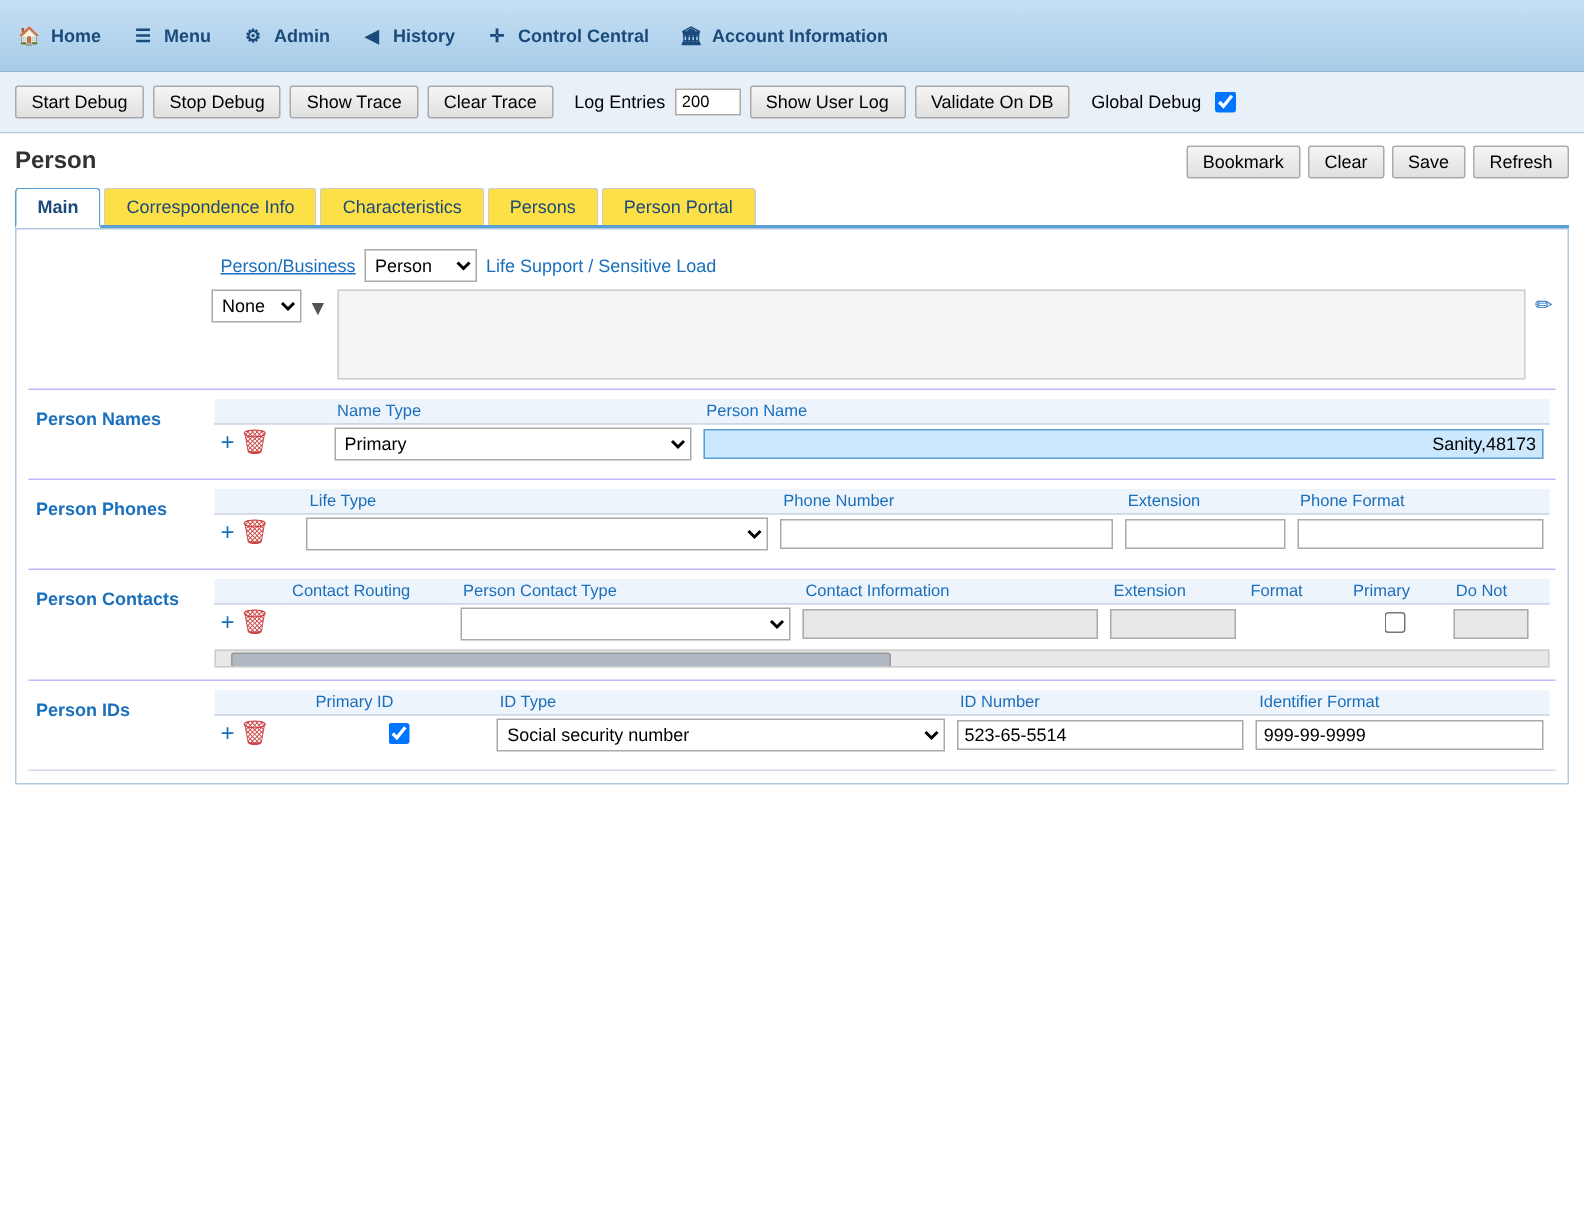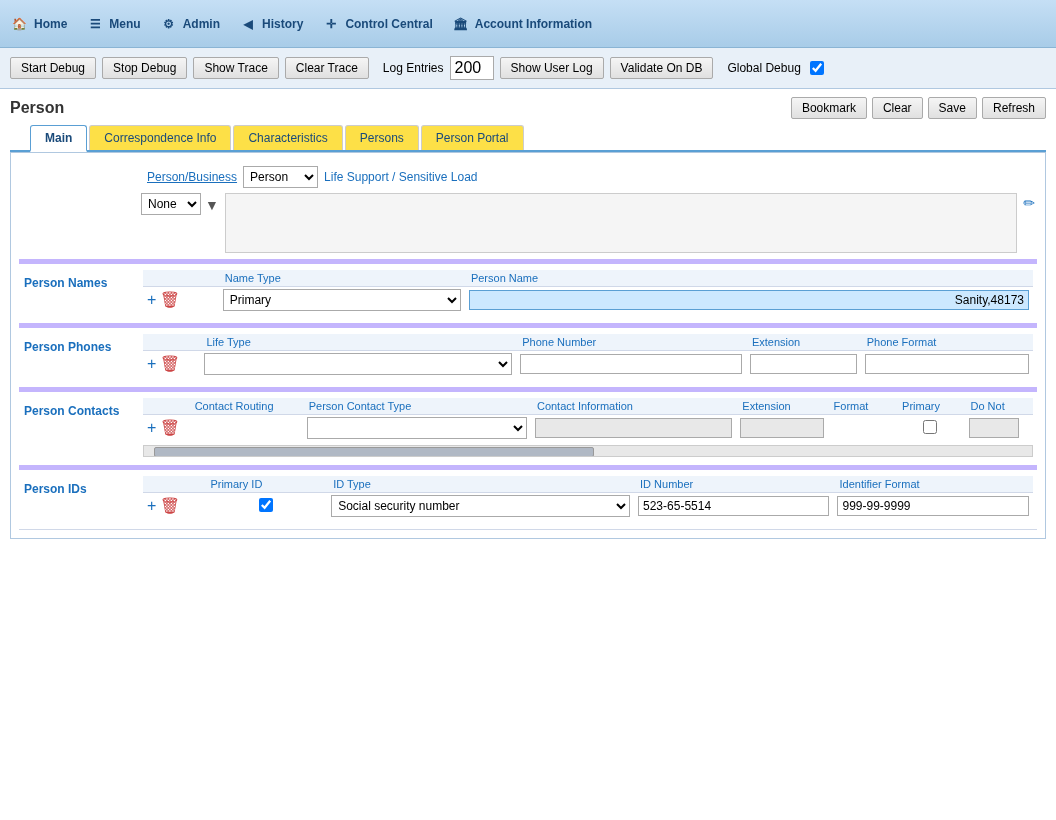--- a/index.html
+++ b/index.html
@@ -34,21 +34,21 @@
     .debug-bar button {
       background: linear-gradient(to bottom, #f5f5f5, #e0e0e0);
       border: 1px solid #aaa;
       padding: 3px 10px;
       cursor: pointer;
       font-size: 12px;
       border-radius: 2px;
     }
     .log-entries-label { margin-left: 8px; }
     .log-entries-input {
-      width: 44px; border: 1px solid #aaa; padding: 2px 4px; font-size: 16px;
+      width: 44px; border: 1px solid #aaa; padding: 2px 4px; font-size: 11px;
     }
     .global-debug-label { margin-left: 8px; }
     .global-debug-check { margin-left: 3px; }
 
     
     .main-content {
       padding: 8px 10px;
       background: #fff;
     }
     .page-header {
@@ -83,21 +83,20 @@
       font-size: 12px;
       margin-right: 2px;
       border-radius: 3px 3px 0 0;
     }
     .tab.active {
       background: #fff;
       border-color: #5a9fd4;
       border-bottom: 2px solid #fff;
       font-weight: bold;
       margin-bottom: -2px;
-      margin-left: 20px;
     }
 
     
     .form-area {
       border: 1px solid #b0c8e0;
       background: #fff;
       padding: 8px;
     }
 
     
@@ -129,21 +128,21 @@
       background: #f5f5f5;
       resize: none;
       font-size: 12px;
       padding: 2px;
     }
     .pencil-icon { color: #1a6fbd; cursor: pointer; font-size: 14px; margin-top: 65px; }
 
     
     .section-container {
       display: flex;
-      border-top: 5px solid #c4b5fd;
+      border-top: 1px solid #c4b5fd;
     }
     .section-side-label {
       width: 120px;
       min-width: 120px;
       padding: 8px 5px;
       color: #1a6fbd;
       font-size: 12px;
       font-weight: bold;
       display: flex;
       align-items: flex-start;

